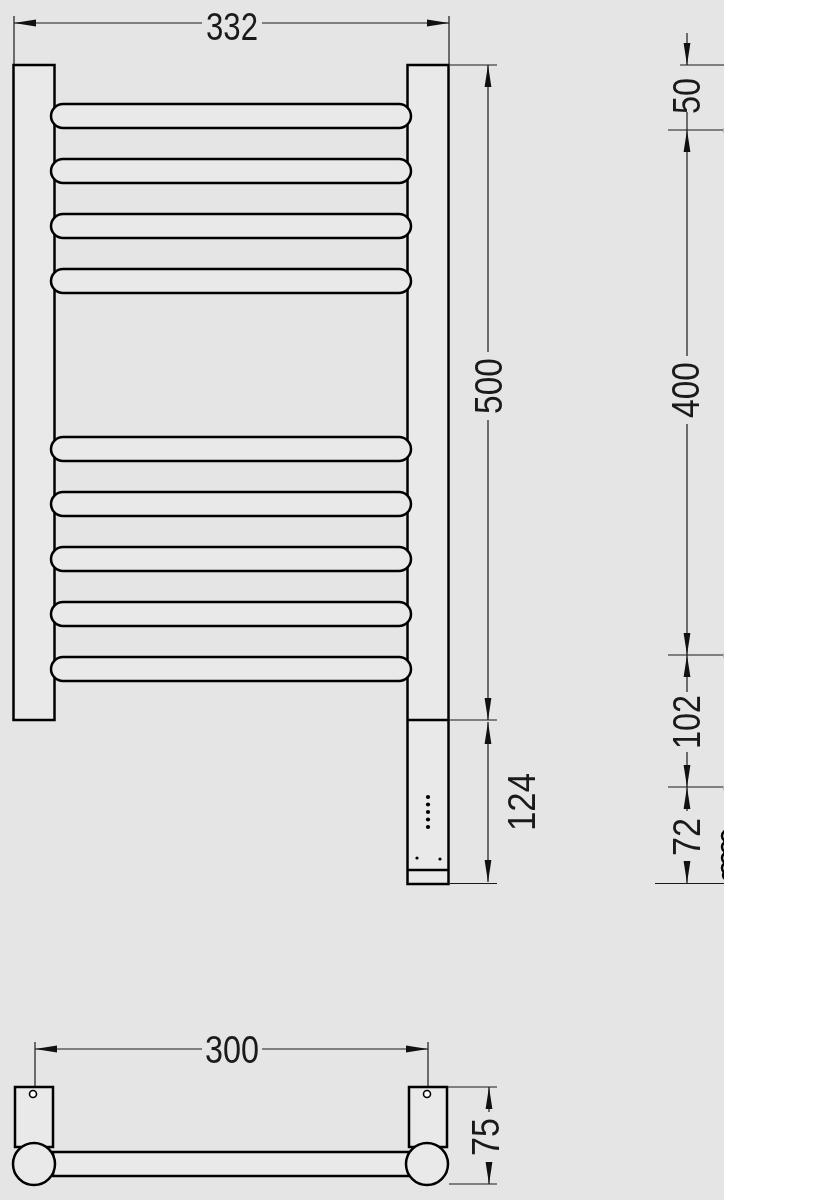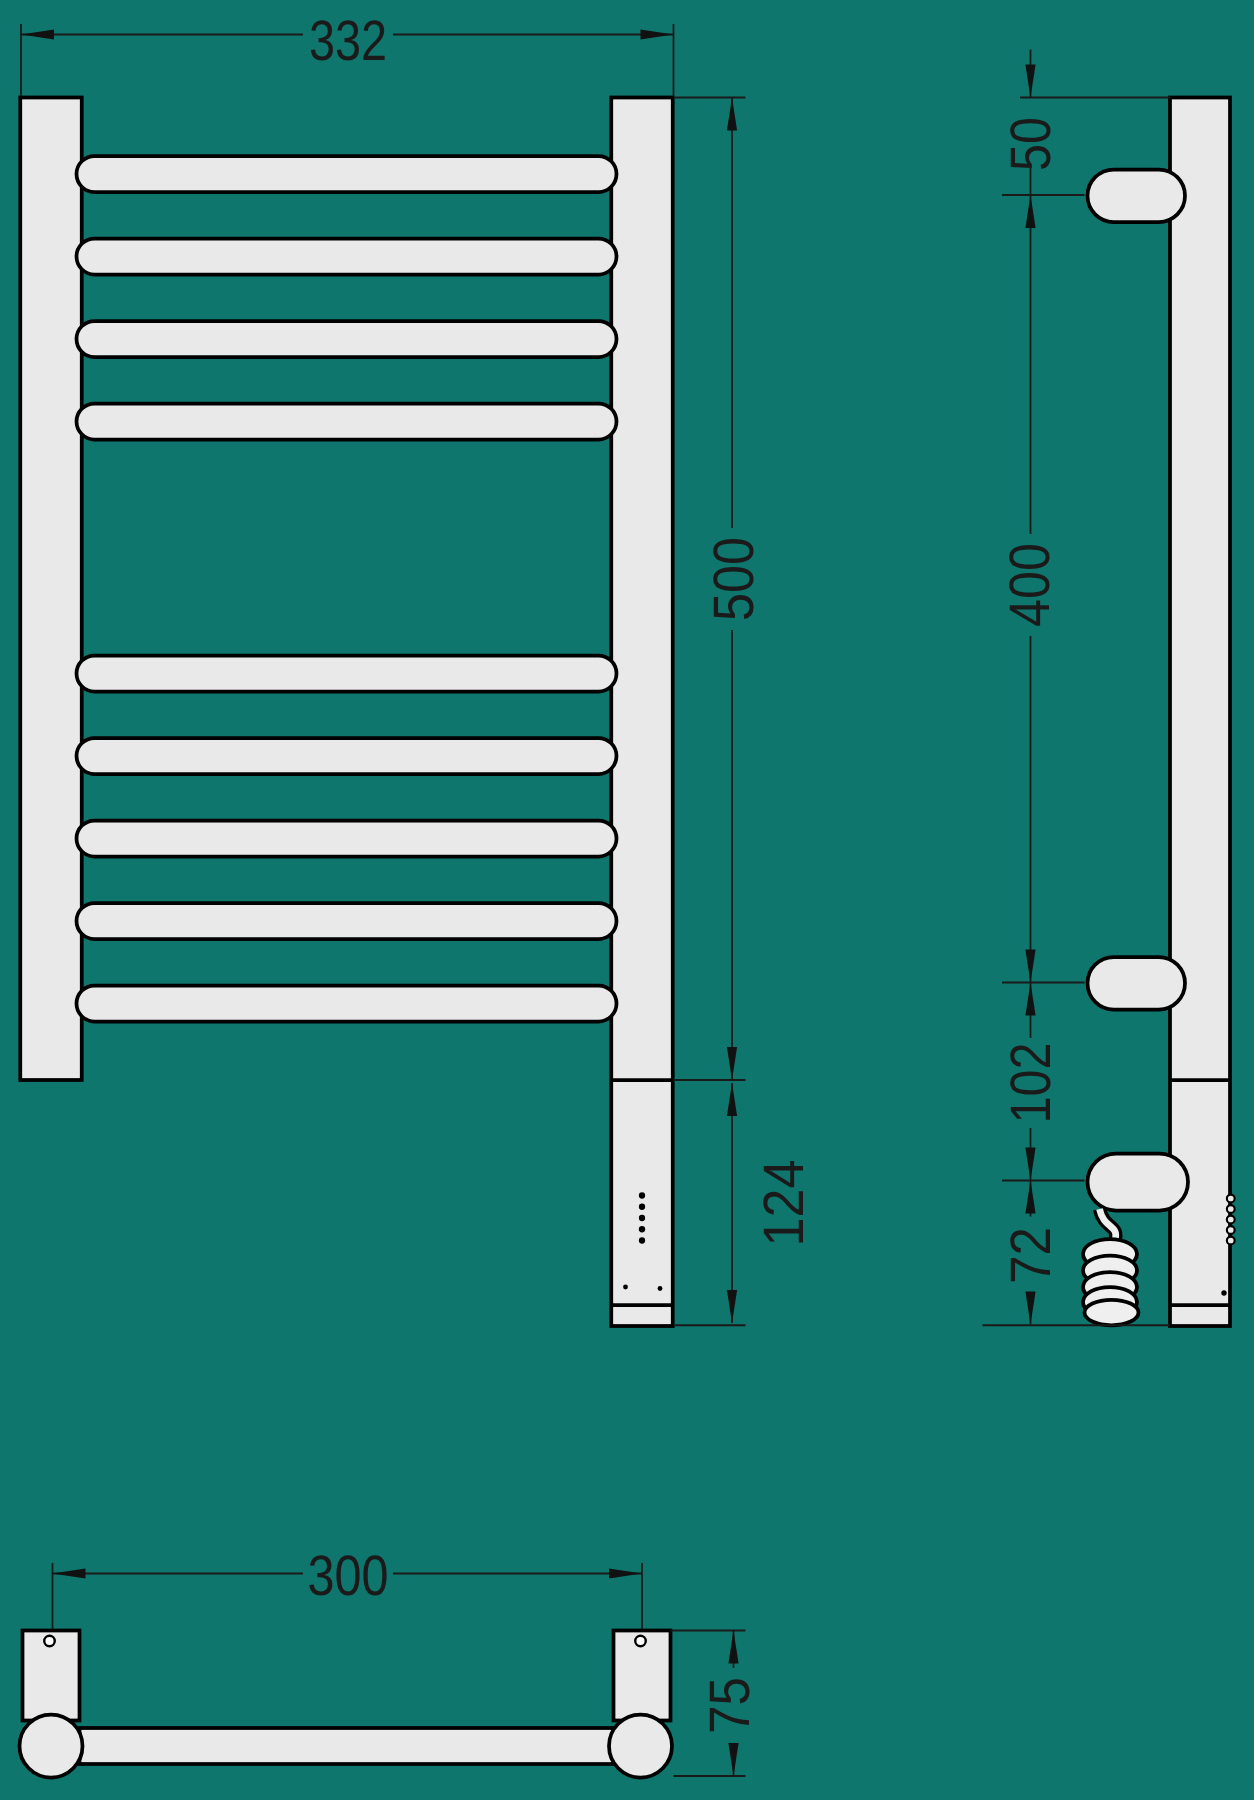--- a/index.html
+++ b/index.html
@@ -1,16 +1,16 @@
 <!DOCTYPE html>
 <html><head>
 <meta charset="utf-8">
 <style>
   html,body{margin:0;padding:0;background:#ffffff;}
-  .stage{position:relative;width:836px;height:1200px;background:#0f766e;overflow:hidden;}
+  .stage{position:relative;width:724px;height:1200px;background:#e5e5e5;overflow:hidden;}
   svg{display:block;}
   .dim-text{
     font-family:"Liberation Sans", sans-serif;
     font-size:38px;
     fill:#1a1a1a;
   }
   .outline{stroke:#000000;stroke-width:2.5;fill:#e9e9e9;}
   .thinline{stroke:#1a1a1a;stroke-width:1.2;fill:none;}
   .divline{stroke:#000000;stroke-width:2.5;fill:none;}
   .dot{fill:#000000;stroke:none;}

